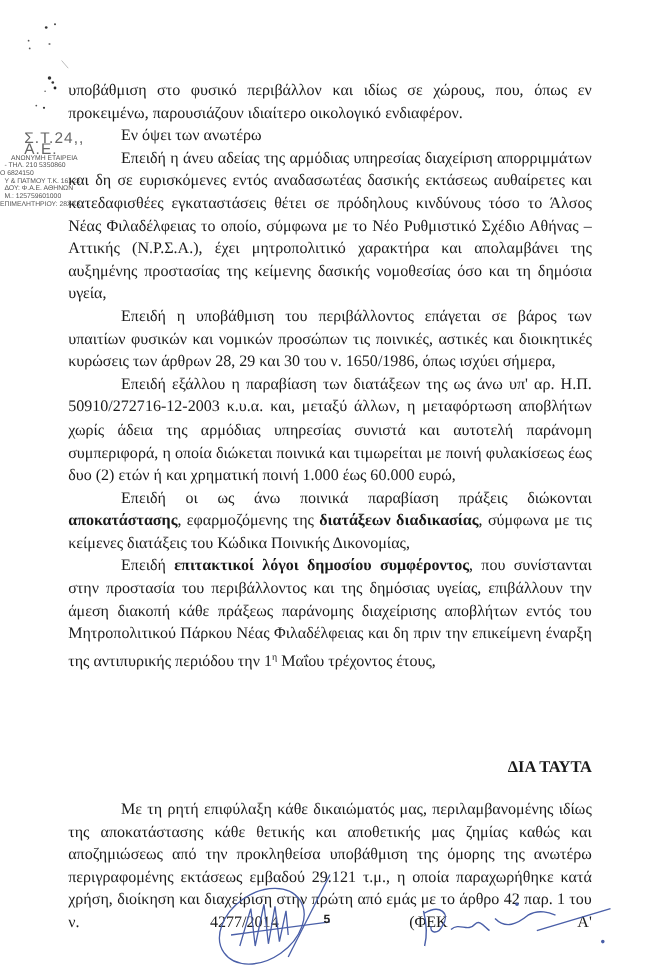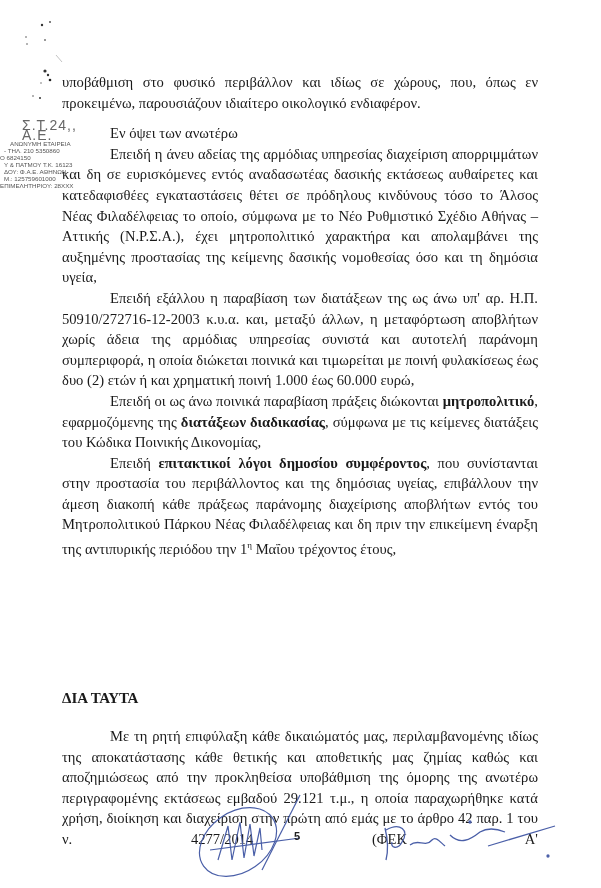--- a/index.html
+++ b/index.html
@@ -6,21 +6,21 @@
   body { width: 601px; height: 888px; position: relative; overflow: hidden;
          font-family: "DejaVu Serif", "Liberation Serif", serif; color: #1a1a1a; }
   .page { position: absolute; left: 0; top: 0; width: 601px; height: 888px; background: #fff; }
   .text { position: absolute; left: 62px; width: 476px; font-family: "Liberation Serif", serif;
           font-size: 14.6px; line-height: 20.6px; text-align: justify; }
   .text p { margin: 0; }
   .ind { text-indent: 48px; }
   .last { text-align-last: left; }
   .j { text-align-last: justify; }
   b { font-weight: bold; }
-  .heading { position: absolute; left: 62px; width: 476px; top: 690px; text-align: left;
+  .heading { position: absolute; left: 62px; width: 476px; top: 690px; text-align: right;
              font-family: "Liberation Serif", serif; font-weight: bold; font-size: 15px; }
   .stamp { position: absolute; left: 0; top: 120px; width: 92px; font-family: "Liberation Sans", sans-serif;
            color: #555; line-height: 7px; font-size: 6.2px; }
   .stamp .big { font-size: 14px; line-height: 10px; letter-spacing: 1px; color: #666; padding-left: 22px; }
   .specks { position: absolute; left: 0; top: 0; width: 80px; height: 110px; }
   .sigs { position: absolute; left: 0; top: 0; width: 601px; height: 888px; pointer-events: none; }
   .pageno { position: absolute; left: 294px; top: 830px; font-family: "Liberation Sans", sans-serif;
             font-size: 11px; font-weight: bold; color: #222; }
   sup { font-size: 9px; }
 </style>
@@ -50,24 +50,25 @@
     <div style="padding-left:4px">- ΤΗΛ. 210 5350860</div>
     <div>Ο 6824150</div>
     <div style="padding-left:4px">Υ &amp; ΠΑΤΜΟΥ Τ.Κ. 16123</div>
     <div style="padding-left:4px">ΔΟΥ: Φ.Α.Ε. ΑΘΗΝΩΝ</div>
     <div style="padding-left:4px">Μ.: 125759601000</div>
     <div>ΕΠΙΜΕΛΗΤΗΡΙΟΥ: 28XXX</div>
   </div>
 
   <div class="text" style="top:72px">
     <p class="last">υποβάθμιση στο φυσικό περιβάλλον και ιδίως σε χώρους, που, όπως εν προκειμένω, παρουσιάζουν ιδιαίτερο οικολογικό ενδιαφέρον.</p>
-    <p style="margin-top:10px" class="ind last">Εν όψει των ανωτέρω</p>
+    <p style="" class="ind last">Εν όψει των ανωτέρω</p>
     <p class="ind last">Επειδή η άνευ αδείας της αρμόδιας υπηρεσίας διαχείριση απορριμμάτων και δη σε ευρισκόμενες εντός αναδασωτέας δασικής εκτάσεως αυθαίρετες και κατεδαφισθέες εγκαταστάσεις θέτει σε πρόδηλους κινδύνους τόσο το Άλσος Νέας Φιλαδέλφειας το οποίο, σύμφωνα με το Νέο Ρυθμιστικό Σχέδιο Αθήνας – Αττικής (Ν.Ρ.Σ.Α.), έχει μητροπολιτικό χαρακτήρα και απολαμβάνει της αυξημένης προστασίας της κείμενης δασικής νομοθεσίας όσο και τη δημόσια υγεία,</p>
+    <p class="ind last">Επειδή η υποβάθμιση του περιβάλλοντος επάγεται σε βάρος των υπαιτίων φυσικών και νομικών προσώπων τις ποινικές, αστικές και διοικητικές κυρώσεις των άρθρων 28, 29 και 30 του ν. 1650/1986, όπως ισχύει σήμερα,</p>
     <p class="ind last">Επειδή εξάλλου η παραβίαση των διατάξεων της ως άνω υπ' αρ. Η.Π. 50910/272716-12-2003 κ.υ.α. και, μεταξύ άλλων, η μεταφόρτωση αποβλήτων χωρίς άδεια της αρμόδιας υπηρεσίας συνιστά και αυτοτελή παράνομη συμπεριφορά, η οποία διώκεται ποινικά και τιμωρείται με ποινή φυλακίσεως έως δυο (2) ετών ή και χρηματική ποινή 1.000 έως 60.000 ευρώ,</p>
-    <p class="ind last"><span>Επειδή οι ως άνω ποινικά παραβίαση πράξεις διώκονται </span><b>μητροπολιτικό</b><span>, εφαρμοζόμενης της </span><b>διατάξεων διαδικασίας</b><span>, σύμφωνα με τις κείμενες διατάξεις του Κώδικα Ποινικής Δικονομίας,</span></p>
+    <p class="ind last"><span>Επειδή οι ως άνω ποινικά παραβίαση πράξεις διώκονται </span><b>αποκατάστασης</b><span>, εφαρμοζόμενης της </span><b>διατάξεων διαδικασίας</b><span>, σύμφωνα με τις κείμενες διατάξεις του Κώδικα Ποινικής Δικονομίας,</span></p>
     <p class="ind last"><span>Επειδή </span><b>επιτακτικοί λόγοι δημοσίου συμφέροντος</b><span>, που συνίστανται στην προστασία του περιβάλλοντος και  της δημόσιας υγείας, επιβάλλουν την άμεση διακοπή κάθε πράξεως παράνομης διαχείρισης αποβλήτων εντός του Μητροπολιτικού Πάρκου Νέας Φιλαδέλφειας και δη πριν την επικείμενη έναρξη της αντιπυρικής περιόδου την 1</span><sup>η</sup><span> Μαΐου τρέχοντος έτους,</span></p>
   </div>
 
   <div class="heading">ΔΙΑ ΤΑΥΤΑ</div>
 
   <div class="text" style="top:726px">
     <p class="ind j">Με τη ρητή επιφύλαξη κάθε δικαιώματός μας, περιλαμβανομένης ιδίως της αποκατάστασης κάθε θετικής και αποθετικής μας ζημίας καθώς και αποζημιώσεως από την προκληθείσα υποβάθμιση της όμορης της ανωτέρω περιγραφομένης εκτάσεως εμβαδού 29.121 τ.μ., η οποία παραχωρήθηκε κατά χρήση, διοίκηση και διαχείριση στην πρώτη από εμάς με το άρθρο 42 παρ. 1 του ν. 4277/2014 (ΦΕΚ Α'</p>
   </div>
 
   <svg class="sigs" viewBox="0 0 601 888">

